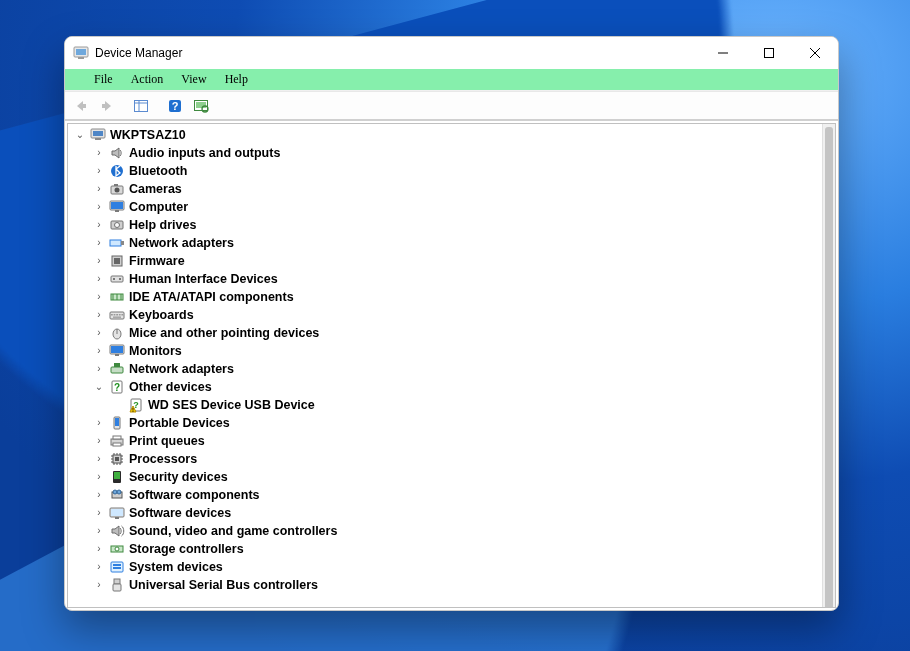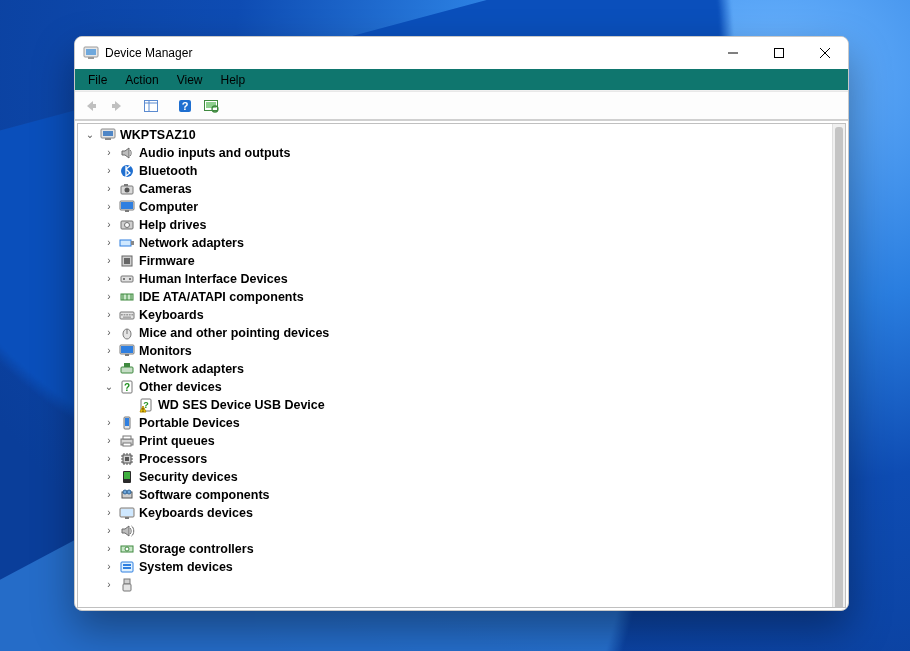--- a/index.html
+++ b/index.html
@@ -36,21 +36,21 @@
   }
   .swirl3 { width: 1800px; height: 1800px; left: -200px; top: 200px;
     background: radial-gradient(closest-side,#0a3fa0 60%,transparent 62%);
     clip-path: polygon(0 50%,100% 50%,100% 100%,0 100%);
     transform: rotate(-35deg);
     opacity:.5;
   }
 
   .window {
     position: absolute;
-    left: 74px; top: 36px;
+    left: 64px; top: 36px;
     width: 775px; height: 575px;
     background: #ffffff;
     border: 1px solid #c8c8c8;
     border-radius: 8px;
     box-shadow: 0 18px 40px rgba(0,0,0,.35);
     display: flex; flex-direction: column;
     overflow: hidden;
   }
   .titlebar {
     height: 32px;
@@ -62,23 +62,24 @@
     width: 16px; height: 16px; margin-right: 6px;
     display:inline-flex;align-items:center;justify-content:center;
   }
   .titlebar .title { font-size: 12px; color:#000; }
   .win-controls { margin-left: auto; display:flex; height:100%; }
   .win-btn { width:46px; display:flex;align-items:center;justify-content:center; }
 
   .menubar {
     height: 22px;
     display:flex; align-items:center;
-    padding: 0 4px;
+    padding: 0 20px;
     border-bottom: 1px solid #f0f0f0;
-    background:#0f766e;
+    background:#86efac;
+    font-family:Liberation Serif, serif;
   }
   .menubar .mitem { padding: 2px 9px; font-size:12px; color:#000; }
 
   .toolbar {
     height: 30px;
     display:flex; align-items:center;
     padding: 2px 4px;
     gap: 2px;
     border-top: 1px solid #e8e8e8;
     border-bottom: 2px solid #d0d0d0;
@@ -472,31 +473,32 @@
         </div>
         <div class="node indent-1">
           <span class="expander">›</span>
           <span class="node-icon">
             <svg width="16" height="16" viewBox="0 0 16 16">
               <rect x="1" y="3" width="14" height="9" rx="1" fill="#e6e6e6" stroke="#7a7a7a"></rect>
               <rect x="2" y="4" width="12" height="7" fill="#cfe8ff"></rect>
               <rect x="6" y="12" width="4" height="2" fill="#7a7a7a"></rect>
             </svg>
           </span>
-          <span class="node-label">Keyboards devices</span>
+          <span class="node-label">Software devices</span>
         </div>
         <div class="node indent-1">
           <span class="expander">›</span>
           <span class="node-icon">
             <svg width="16" height="16" viewBox="0 0 16 16">
               <path d="M3 6h3l4-3v10l-4-3H3z" fill="#bdbdbd" stroke="#6b6b6b"></path>
               <path d="M11 5c1.5 1 1.5 5 0 6" fill="none" stroke="#6b6b6b"></path>
               <path d="M12.5 3c3 2 3 8 0 10" fill="none" stroke="#6b6b6b"></path>
             </svg>
           </span>
+          <span class="node-label">Sound, video and game controllers</span>
         </div>
         <div class="node indent-1">
           <span class="expander">›</span>
           <span class="node-icon">
             <svg width="16" height="16" viewBox="0 0 16 16">
               <rect x="2" y="5" width="12" height="6" fill="#c9e7c9" stroke="#3f893f"></rect>
               <circle cx="8" cy="8" r="2" fill="#fff" stroke="#3f893f"></circle>
             </svg>
           </span>
           <span class="node-label">Storage controllers</span>
@@ -513,20 +515,21 @@
           <span class="node-label">System devices</span>
         </div>
         <div class="node indent-1">
           <span class="expander">›</span>
           <span class="node-icon">
             <svg width="16" height="16" viewBox="0 0 16 16">
               <rect x="5" y="2" width="6" height="5" fill="#d0d0d0" stroke="#777"></rect>
               <rect x="4" y="7" width="8" height="7" rx="1" fill="#e4e4e4" stroke="#777"></rect>
             </svg>
           </span>
+          <span class="node-label">Universal Serial Bus controllers</span>
         </div>
       </div>
     <div class="scrollbar">
       <div class="scroll-thumb"></div>
     </div>
   </div>
 
 </div>
 
 </body></html>

